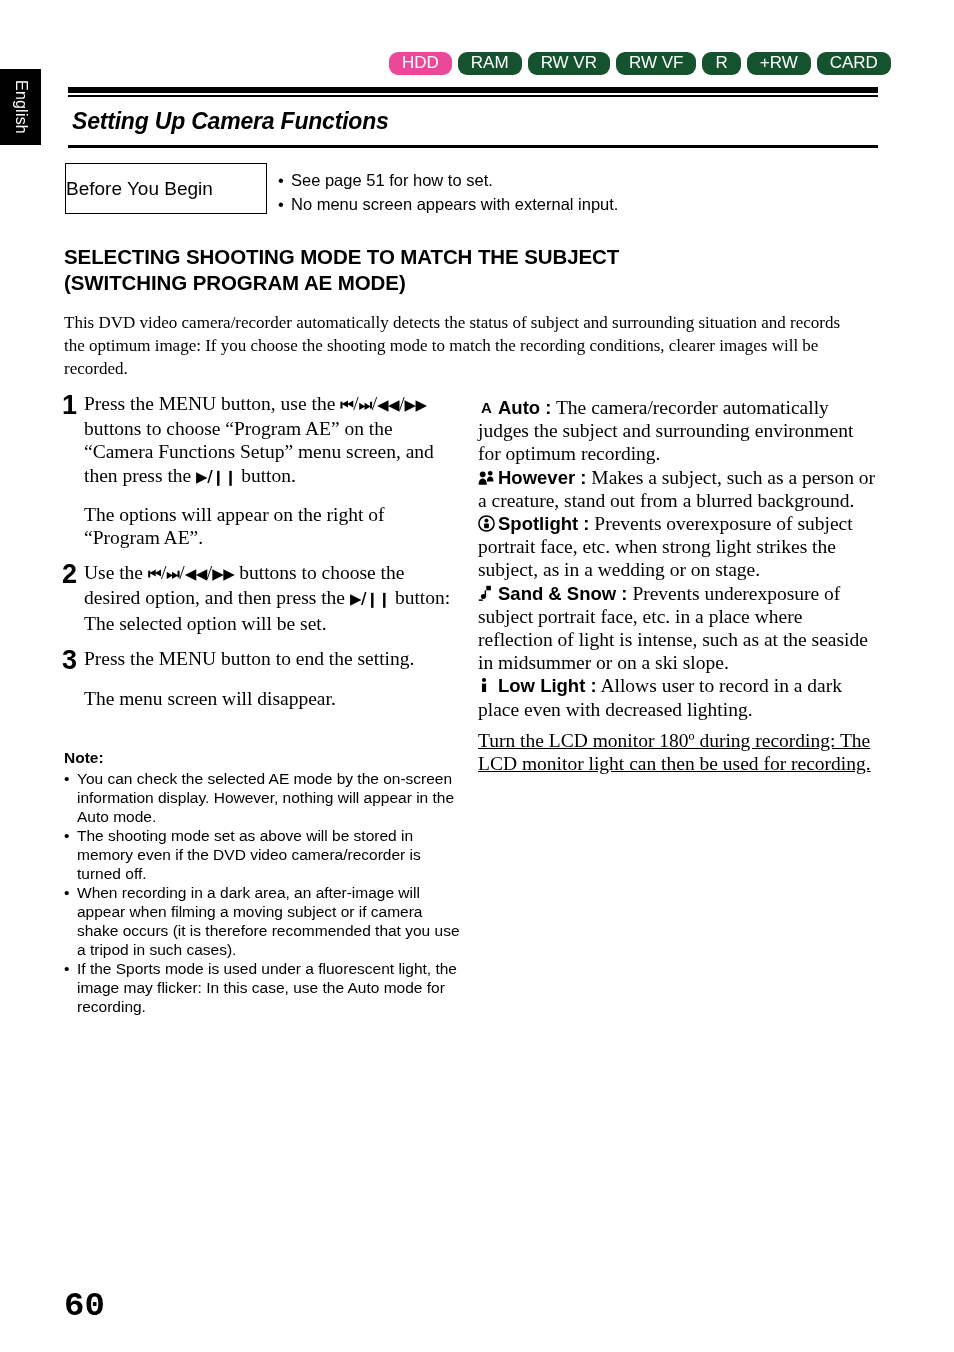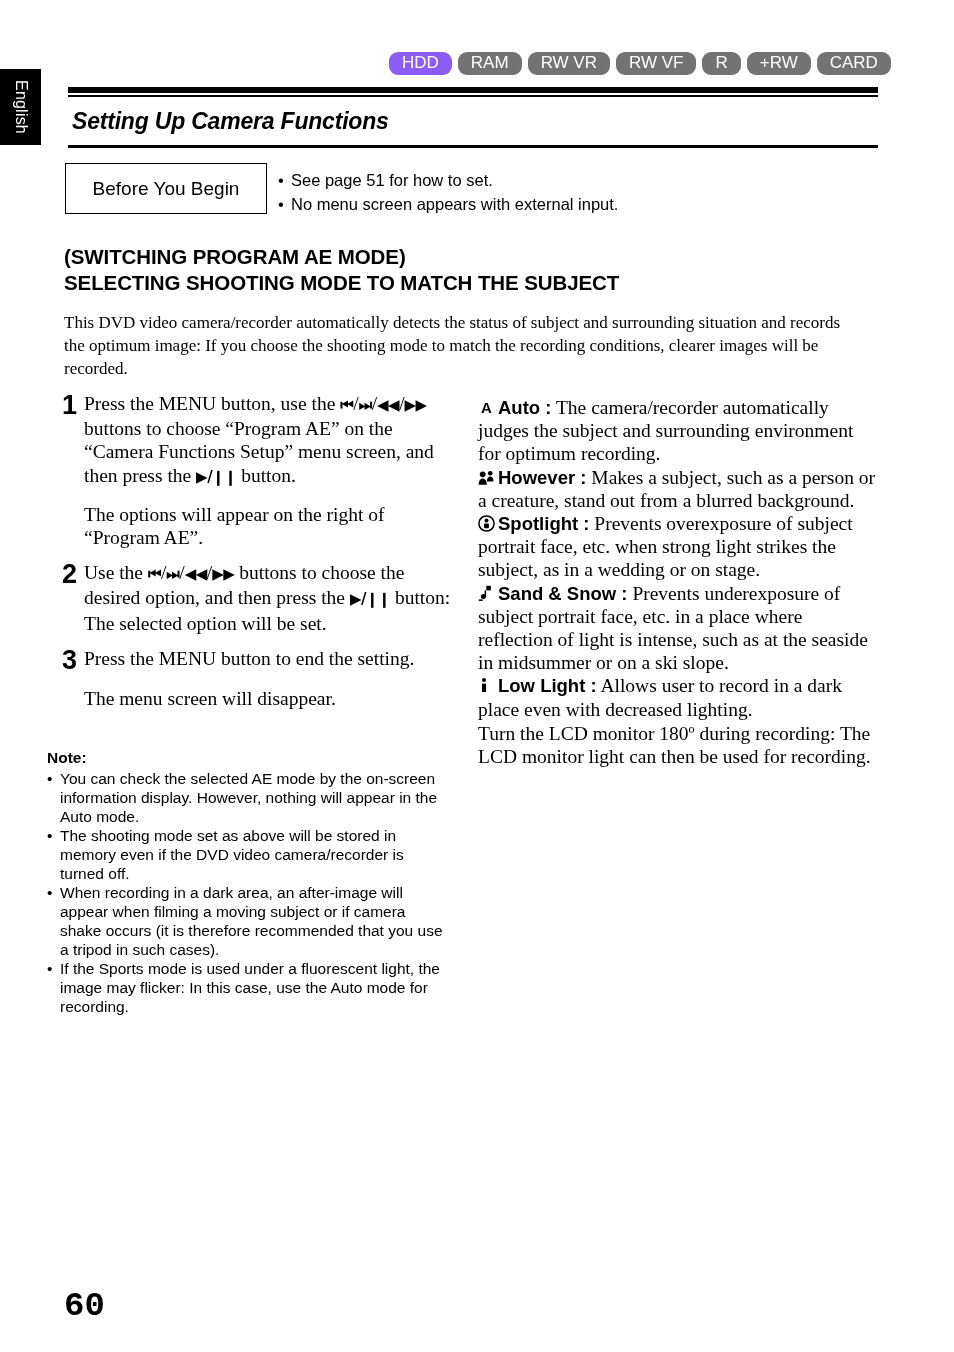--- a/index.html
+++ b/index.html
@@ -43,28 +43,28 @@
     left: 389px;
     top: 52px;
     display: flex;
     gap: 6px;
     align-items: center;
   }
   .badge {
     font-family: "Liberation Sans", sans-serif;
     font-size: 17px;
     color: #ffffff;
-    background: #737373;
+    background: #14532d;
     border-radius: 9px;
     padding: 2px 13px 3px 13px;
     line-height: 18px;
     white-space: nowrap;
     text-align: center;
   }
-  .badge.light { background: #8b5cf6; }
+  .badge.light { background: #ec4899; }
 
   
   #title-block {
     position: absolute;
     left: 68px;
     top: 87px;
     width: 810px;
   }
   #title-rule-top {
     height: 6px;
@@ -96,21 +96,21 @@
     top: 163px;
     display: flex;
     align-items: flex-start;
   }
   #byb-box {
     border: 1px solid #000000;
     width: 200px;
     height: 49px;
     display: flex;
     align-items: center;
-    justify-content: center;
+    justify-content: flex-start;
     font-family: "Liberation Sans", sans-serif;
     font-size: 19px;
   }
   #byb-list {
     margin-left: 11px;
     padding-top: 5px;
     font-family: "Liberation Sans", sans-serif;
     font-size: 16.5px;
     line-height: 24px;
   }
@@ -193,21 +193,21 @@
   .kb {
     font-family: "DejaVu Sans", sans-serif;
     font-weight: bold;
     font-size: 15px;
     letter-spacing: -0.5px;
   }
 
   
   #note-block {
     position: absolute;
-    left: 47px;
+    left: 64px;
     top: 748px;
     width: 400px;
     font-family: "Liberation Sans", sans-serif;
     font-size: 15.5px;
     line-height: 19px;
   }
   #note-title {
     font-weight: bold;
     font-size: 15.5px;
     margin-bottom: 2px;
@@ -237,21 +237,21 @@
     font-weight: bold;
     font-size: 18.5px;
     margin-top: 40px;
   }
   .ae-icon {
     display: inline-block;
     vertical-align: -2px;
     margin-right: 3px;
   }
   .ae-icon svg { display: block; }
-  .tail-para { margin-top: 1px; }
+  .tail-para { margin-top: 8px; text-decoration: underline; }
 
   
   #page-number {
     position: absolute;
     left: 64px;
     top: 1287px;
     font-family: Liberation Mono, monospace;
     font-weight: bold;
     font-size: 34px;
   }
@@ -290,22 +290,22 @@
         <span>See page 51 for how to set.</span>
       </div>
       <div class="bi">
         <span class="bullet">•</span>
         <span>No menu screen appears with external input.</span>
       </div>
     </div>
 </div>
 
 <div id="section-heading">
+  <div>SELECTING SHOOTING MODE TO MATCH THE SUBJECT</div>
   <div>(SWITCHING PROGRAM AE MODE)</div>
-  <div>SELECTING SHOOTING MODE TO MATCH THE SUBJECT</div>
 </div>
 
 <div id="intro-para">This DVD video camera/recorder automatically detects the status of subject and surrounding situation and records the optimum image: If you choose the shooting mode to match the recording conditions, clearer images will be recorded.</div>
 
 <div id="col-left">
     <div>
       <div class="step">
         <div class="step-num">1</div>
         <div class="step-body"><span>Press the MENU button, use the </span><span class="kb">⏮</span><span>/</span><span class="kb">⏭</span><span>/</span><span class="kb">◀◀</span><span>/</span><span class="kb">▶▶</span><span> buttons to choose “Program AE” on the “Camera Functions Setup” menu screen, and then press the </span><span class="kb">▶/❙❙</span><span> button.</span></div>
       </div>

